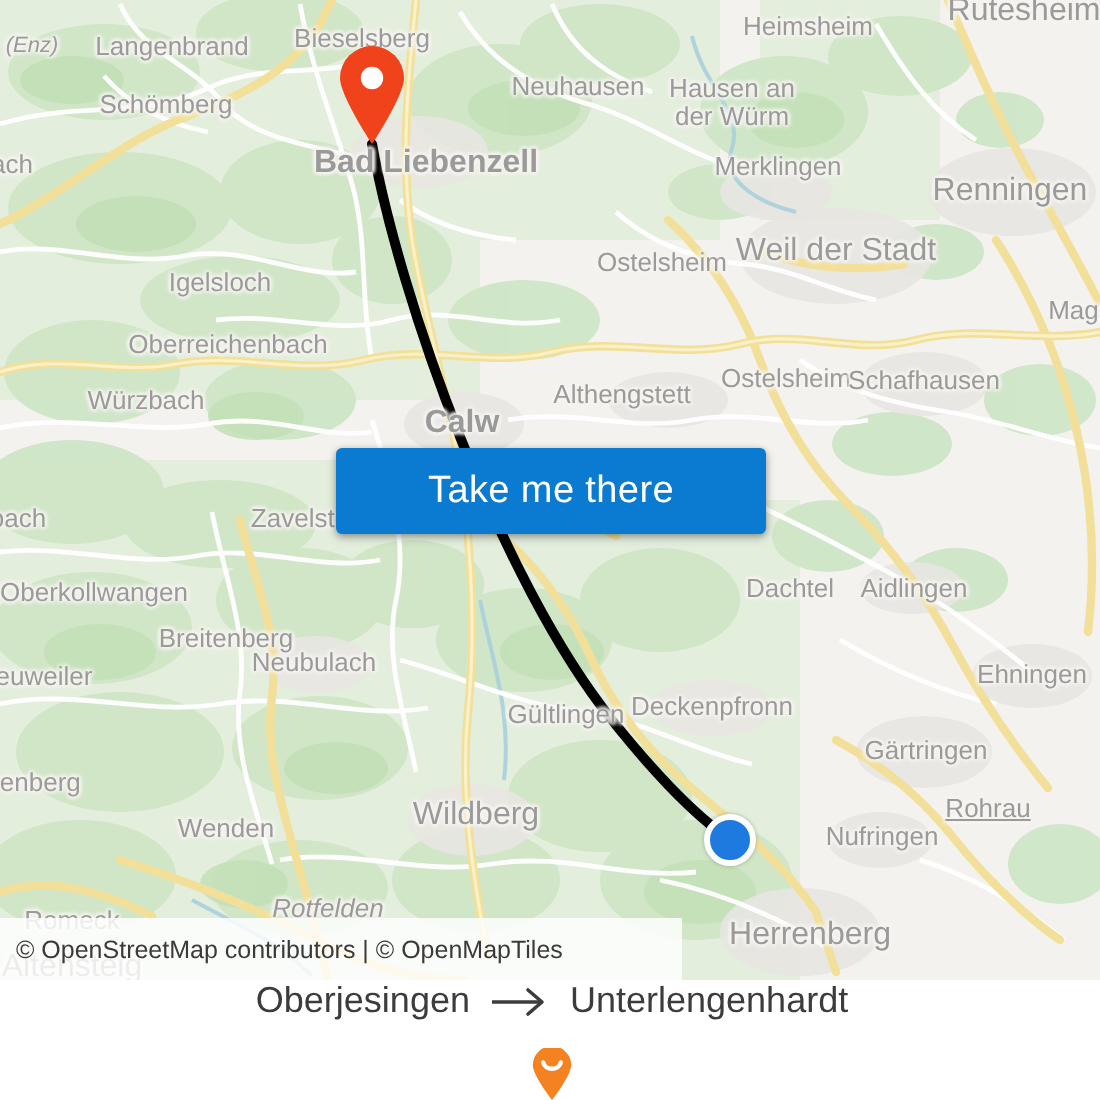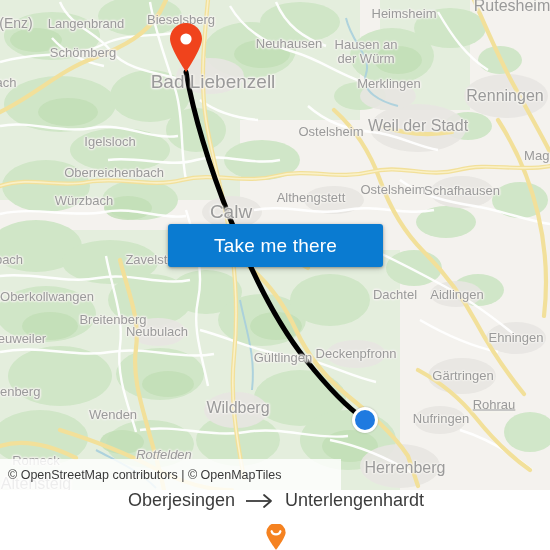--- a/index.html
+++ b/index.html
@@ -45,24 +45,24 @@
     white-space: nowrap;
     font-family: "Liberation Sans", sans-serif;
     font-weight: 400;
     transform: translate(-50%, -50%);
     text-shadow:
       0 0 2px #f6f4f0, 0 0 2px #f6f4f0,
       1px 0 2px #f6f4f0, -1px 0 2px #f6f4f0,
       0 1px 2px #f6f4f0, 0 -1px 2px #f6f4f0;
     pointer-events: none;
   }
-  .sz-s  { font-size: 14px; }
+  .sz-s  { font-size: 11px; font-style: italic; }
   .sz-m  { font-size: 13px; }
   .sz-l  { font-size: 16px; }
-  .sz-xl { font-size: 19px; }
+  .sz-xl { font-size: 16px; font-weight: bold; }
 
   
   #origin-pin {
     position: absolute;
     left: 186px;
     top: 72px;
     width: 0; height: 0;
   }
   #origin-pin svg {
     position: absolute;
@@ -341,21 +341,21 @@
         <div class="place-label sz-m" style="left: 389px; top: 83px;">Merklingen</div>
         <div class="place-label sz-l" style="left: 505px; top: 96px;">Renningen</div>
         <div class="place-label sz-m" style="left: 110px; top: 141px;">Igelsloch</div>
         <div class="place-label sz-m" style="left: 331px; top: 131px;">Ostelsheim</div>
         <div class="place-label sz-l" style="left: 418px; top: 126px;">Weil der Stadt</div>
         <div class="place-label sz-m" style="left: 114px; top: 172px;">Oberreichenbach</div>
         <div class="place-label sz-m" style="left: 540px; top: 155px;">Mags</div>
         <div class="place-label sz-m" style="left: 311px; top: 197px;">Althengstett</div>
         <div class="place-label sz-m" style="left: 393px; top: 189px;">Ostelsheim</div>
         <div class="place-label sz-m" style="left: 462px; top: 190px; text-align: center;">Schafhausen</div>
-        <div class="place-label sz-m" style="left: 63px; top: 200px; padding-left: 42px;">Würzbach</div>
+        <div class="place-label sz-m" style="left: 52px; top: 200px; padding-left: 42px;">Würzbach</div>
         <div class="place-label sz-xl" style="left: 231px; top: 212px;">Calw</div>
         <div class="place-label sz-m" style="left: 150px; top: 259px;">Zavelste</div>
         <div class="place-label sz-m" style="left: 9px; top: 259px;">bach</div>
         <div class="place-label sz-m" style="left: 47px; top: 296px;">Oberkollwangen</div>
         <div class="place-label sz-m" style="left: 395px; top: 294px;">Dachtel</div>
         <div class="place-label sz-m" style="left: 457px; top: 294px;">Aidlingen</div>
         <div class="place-label sz-m" style="left: 73px; top: 319px; margin-left: 40px;">Breitenberg</div>
         <div class="place-label sz-m" style="left: 22px; top: 338px;">euweiler</div>
         <div class="place-label sz-m" style="left: 157px; top: 331px;">Neubulach</div>
         <div class="place-label sz-m" style="left: 516px; top: 337px;">Ehningen</div>

